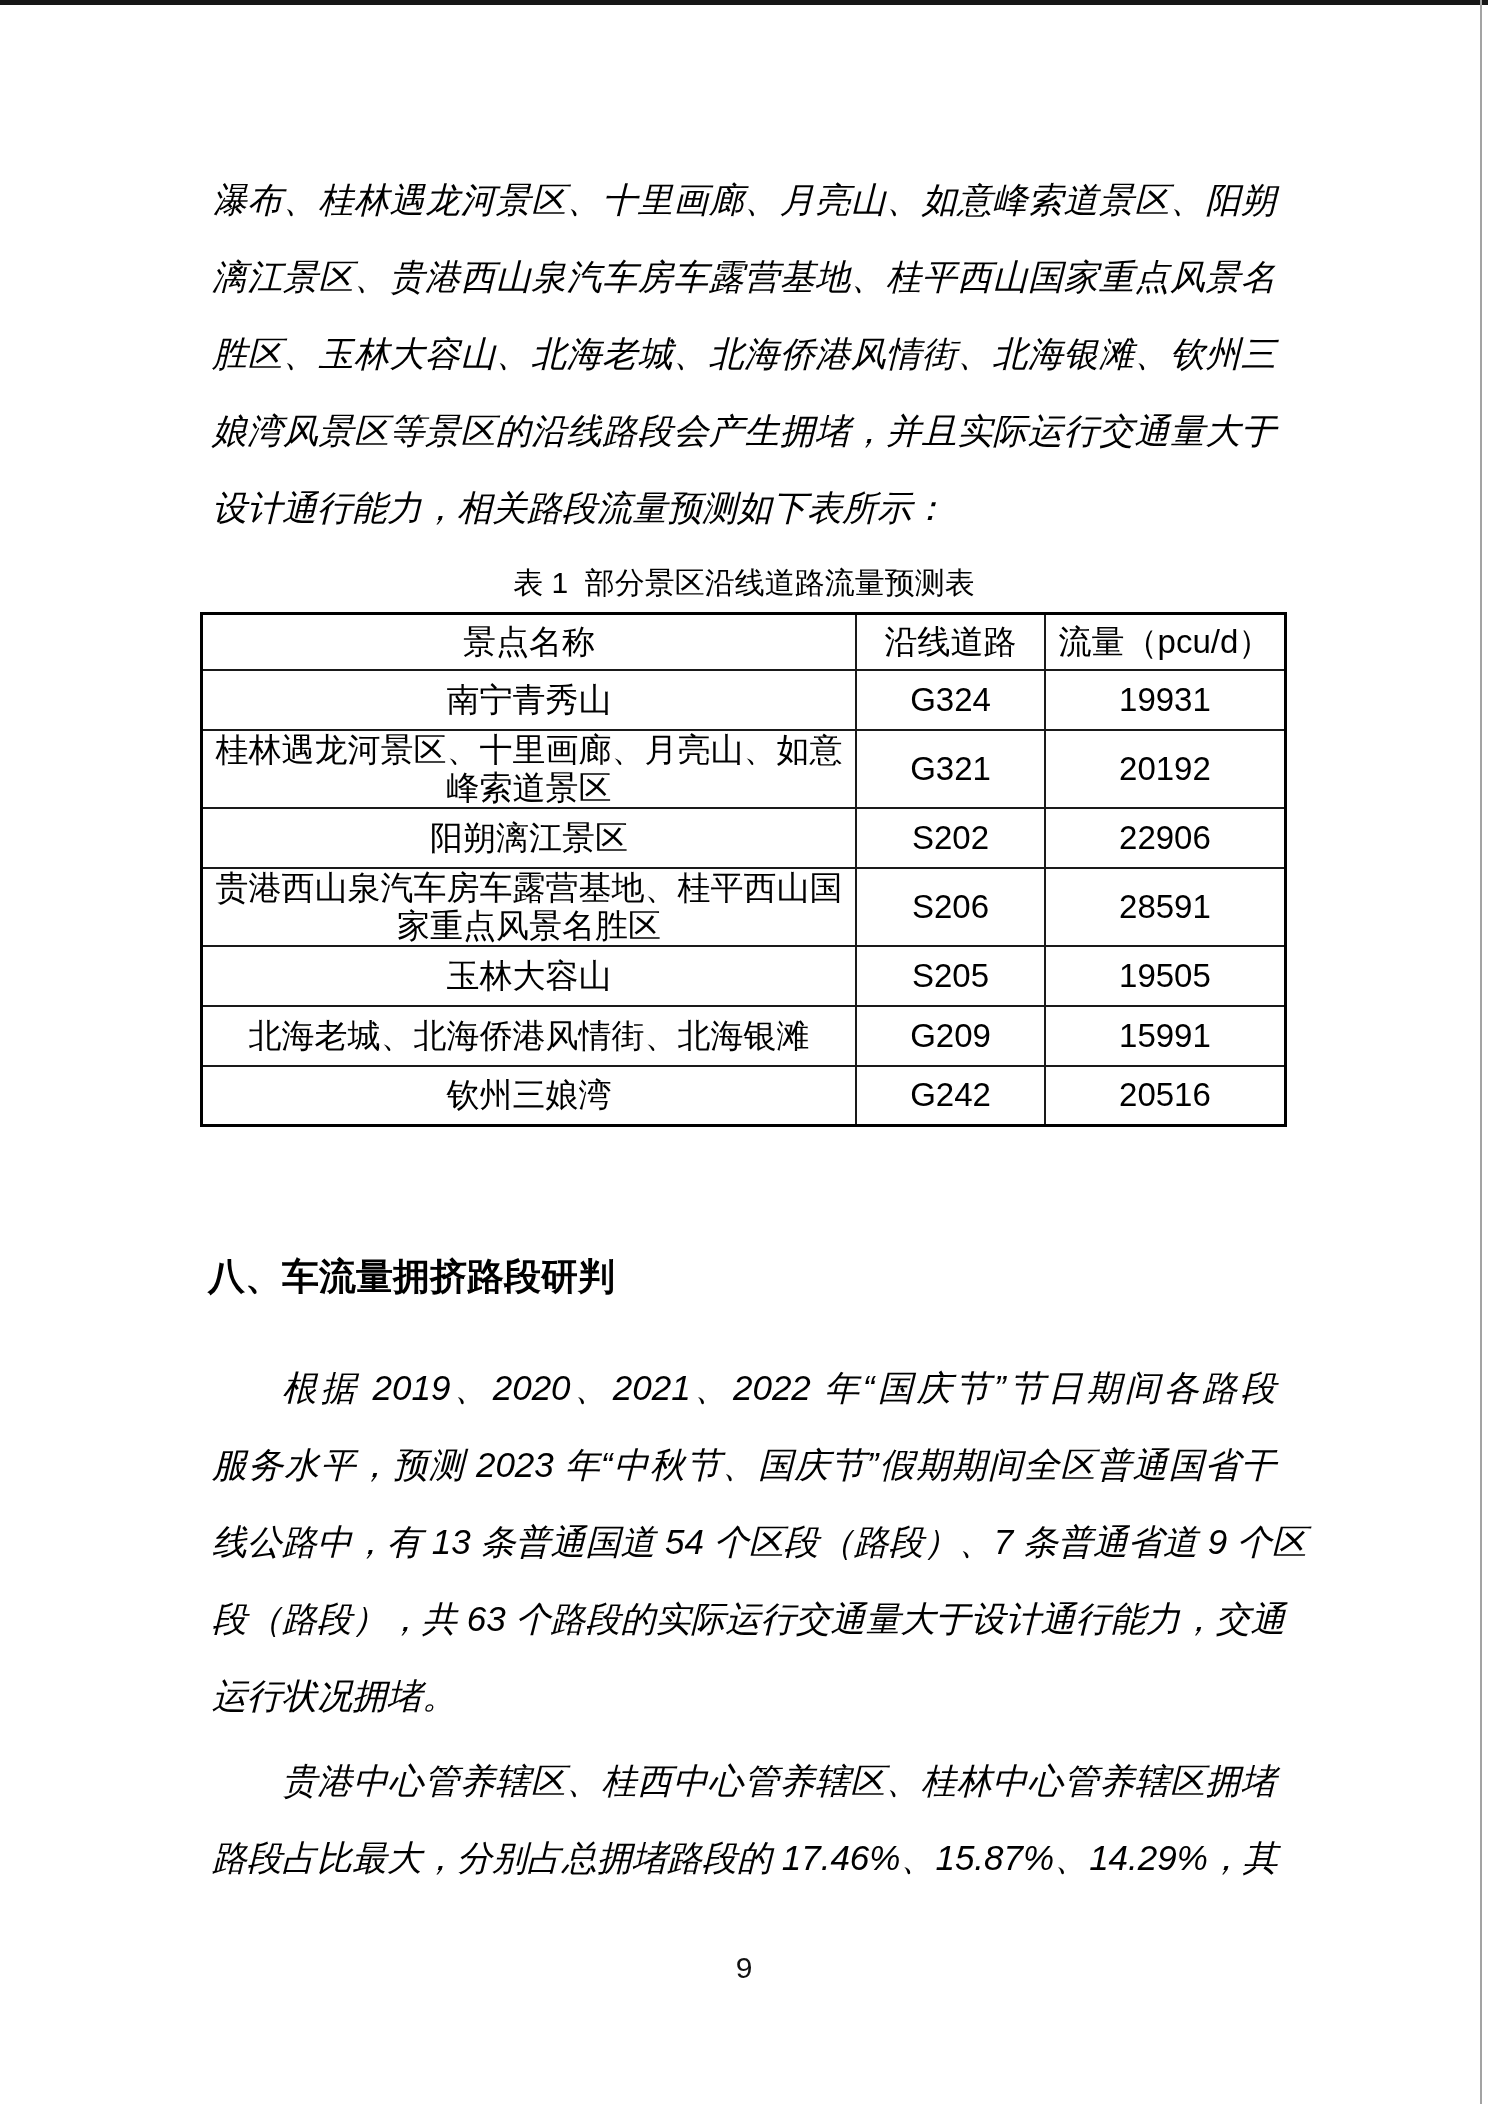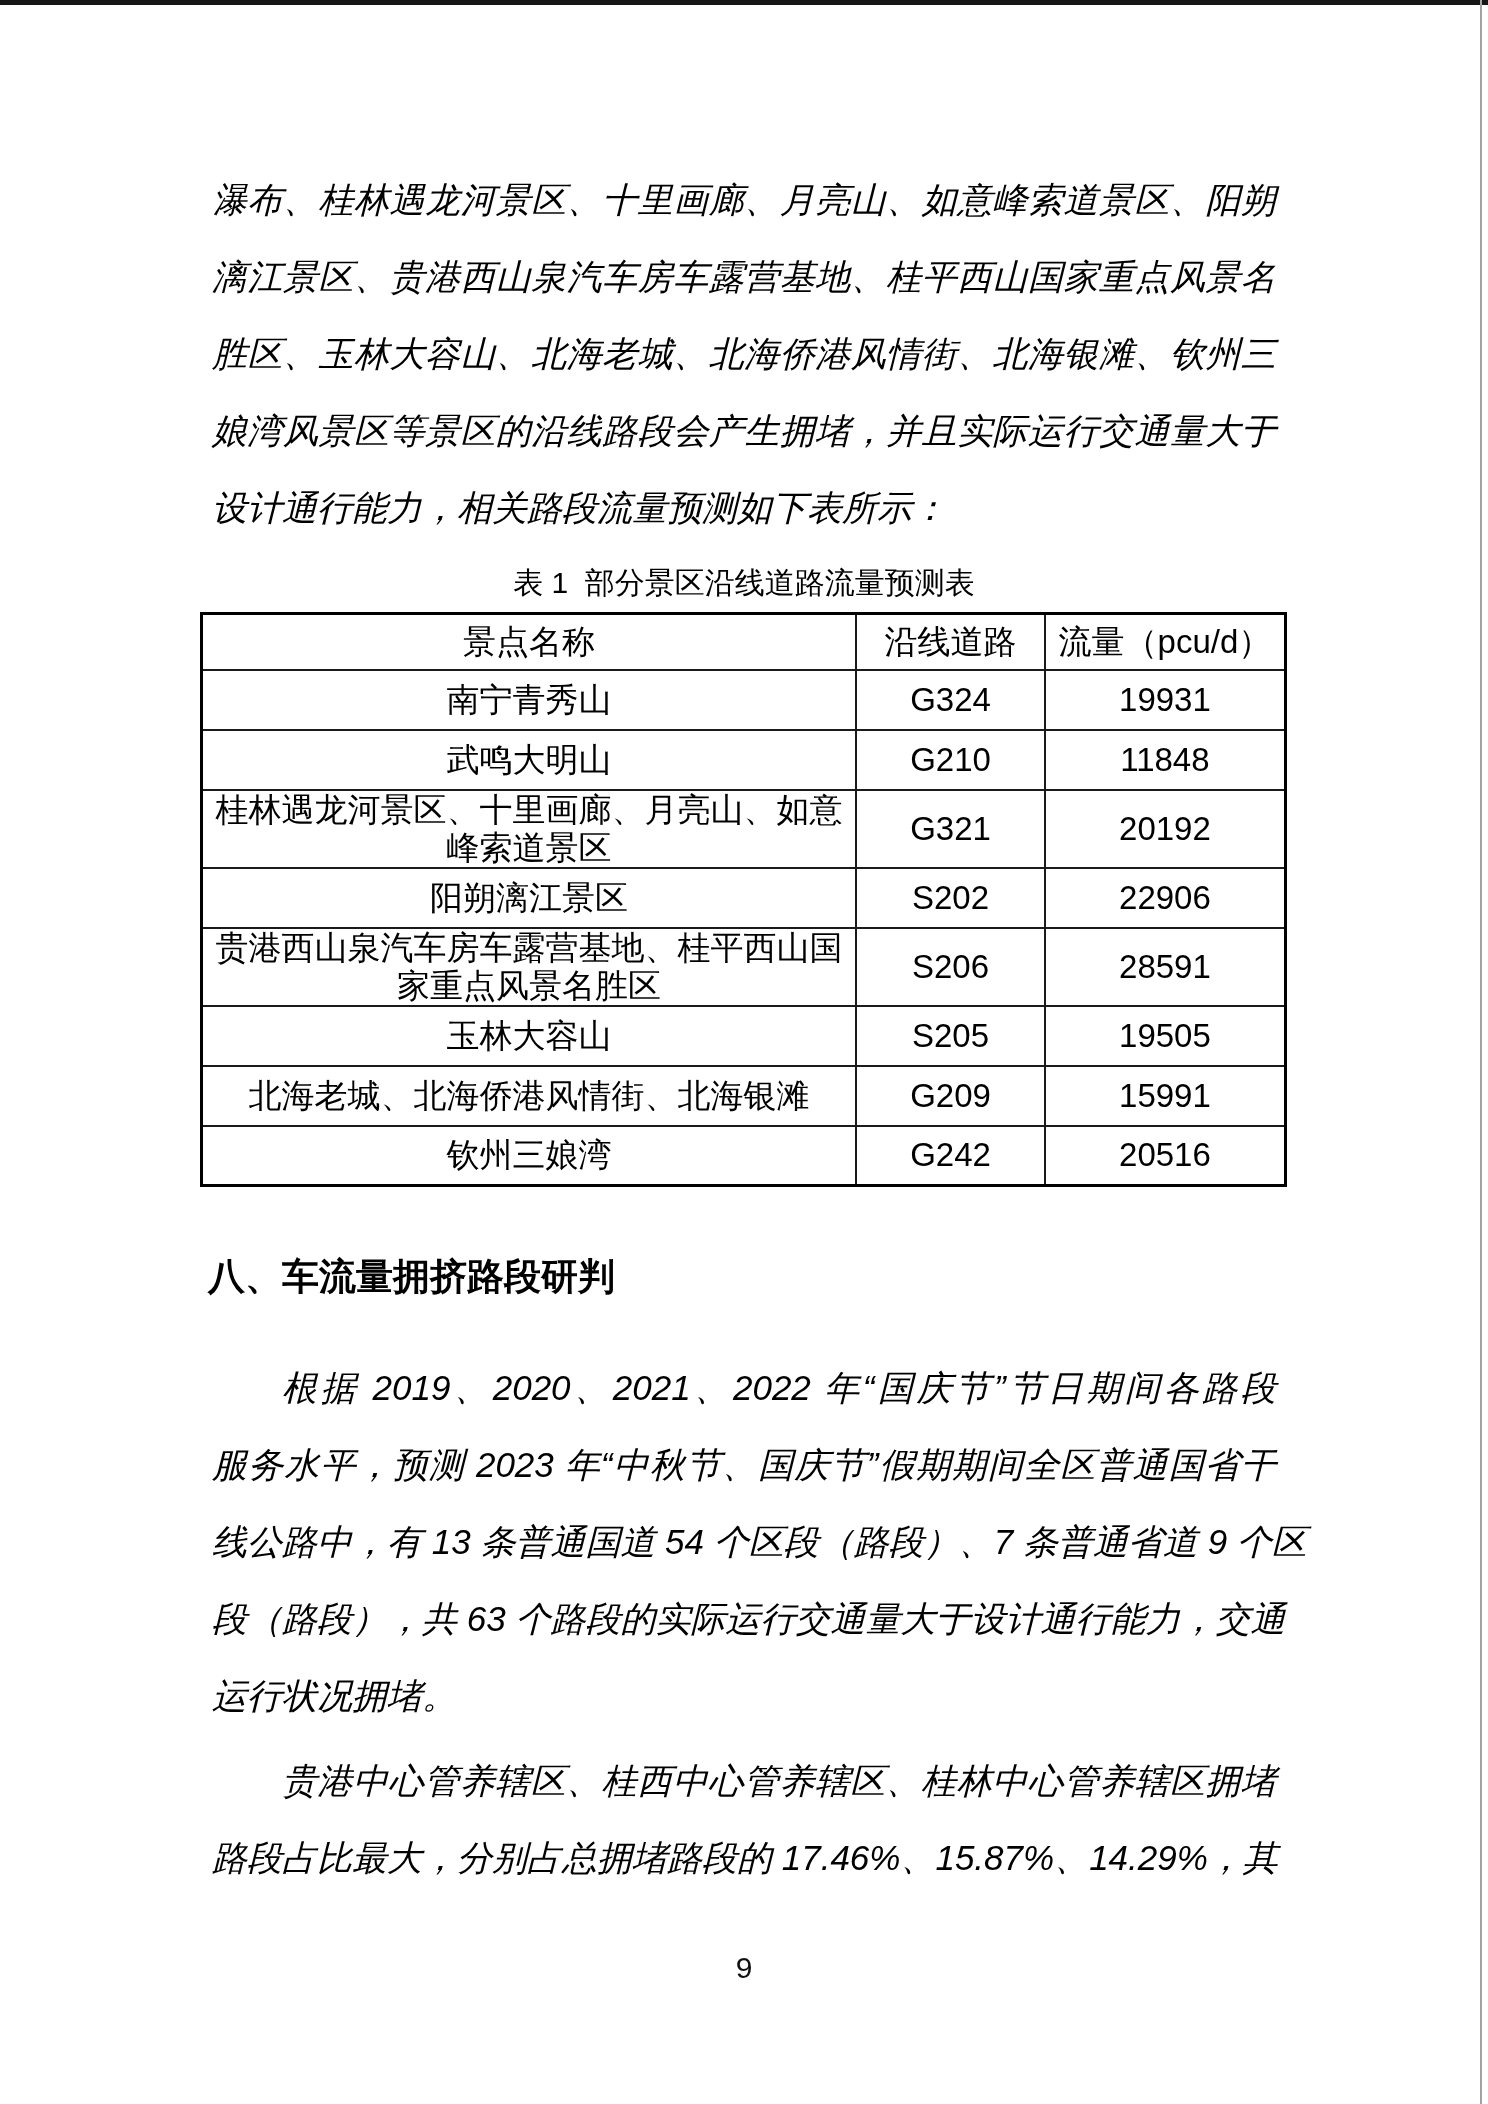--- a/index.html
+++ b/index.html
@@ -108,25 +108,20 @@
       <th>流量（pcu/d）</th>
     </tr>
   </thead>
   <tbody>
     <tr class="row">
       <td>南宁青秀山</td>
       <td>G324</td>
       <td>19931</td>
     </tr>
     <tr class="row">
-      <td>武鸣大明山</td>
-      <td>G210</td>
-      <td>11848</td>
-    </tr>
-    <tr class="row">
       <td>桂林遇龙河景区、十里画廊、月亮山、如意峰索道景区</td>
       <td>G321</td>
       <td>20192</td>
     </tr>
     <tr class="row">
       <td>阳朔漓江景区</td>
       <td>S202</td>
       <td>22906</td>
     </tr>
     <tr class="tall">

